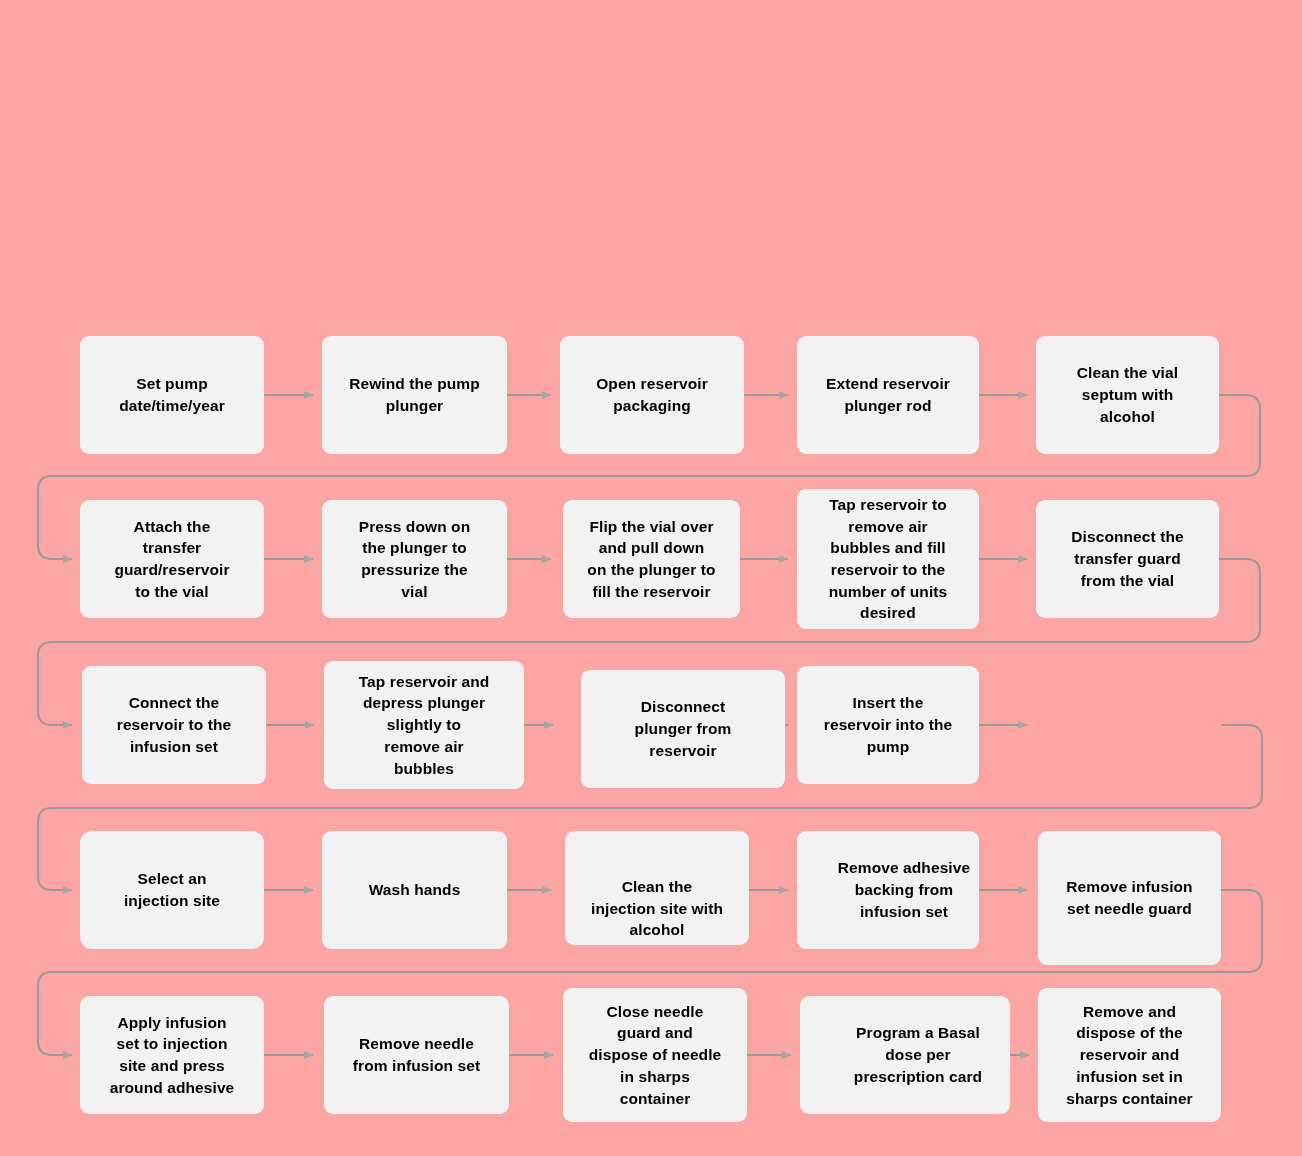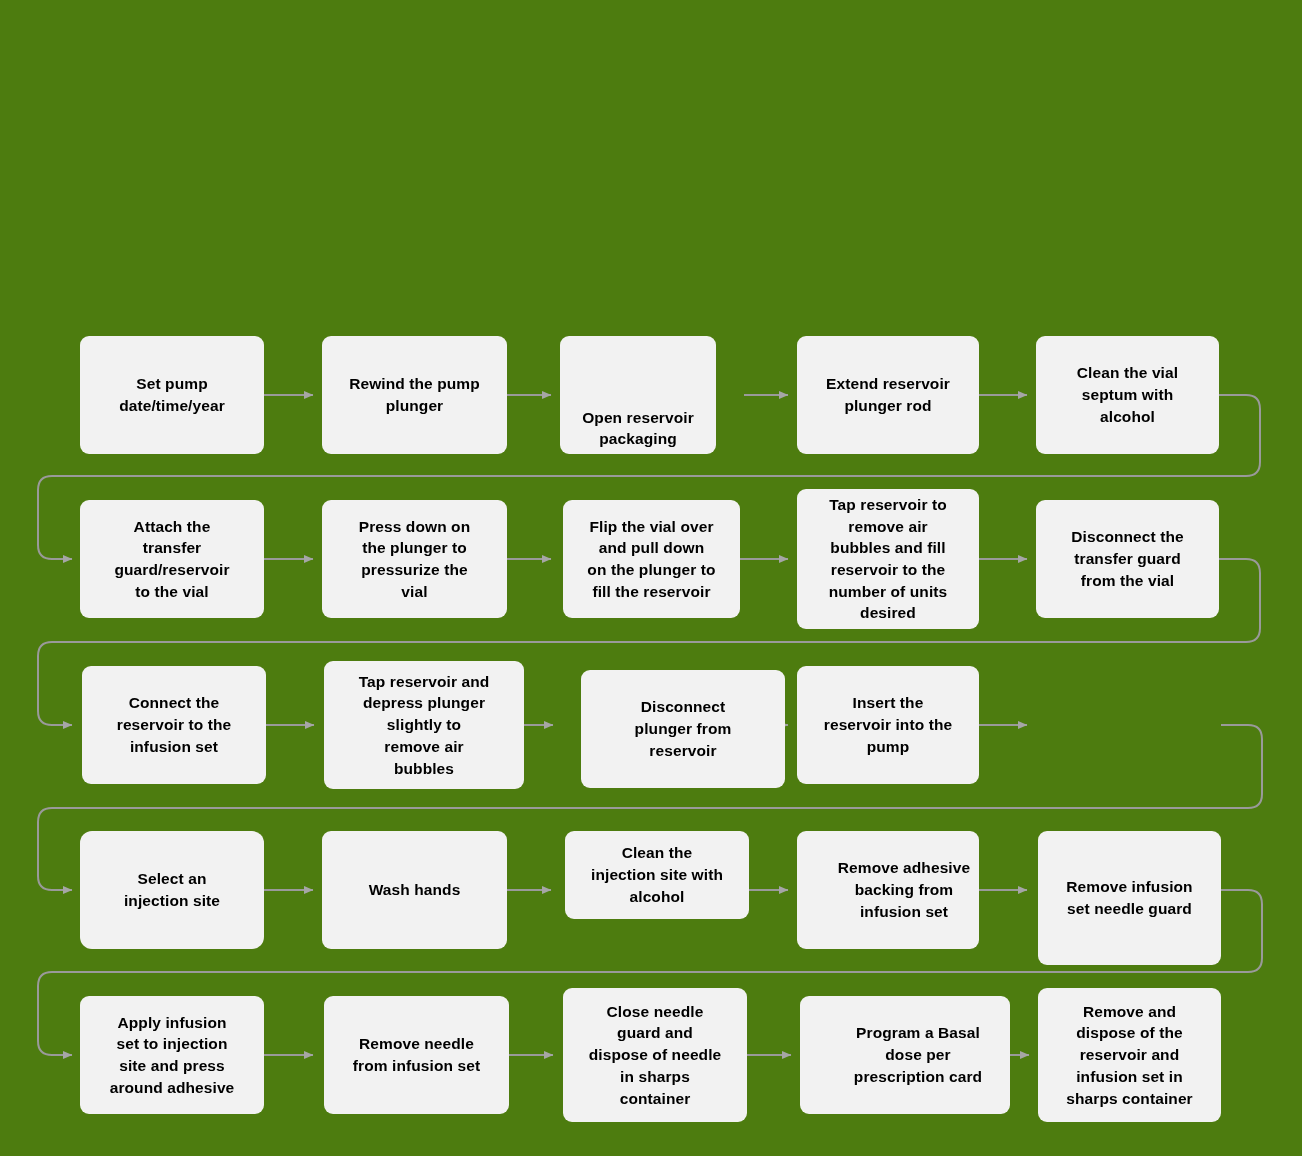--- a/index.html
+++ b/index.html
@@ -11,21 +11,21 @@
   body {
     width: 1302px;
     height: 1156px;
     font-family: "Liberation Sans", sans-serif;
     overflow: hidden;
   }
   #canvas {
     position: relative;
     width: 1302px;
     height: 1156px;
-    background: #4d7c0f;
+    background: #fca5a5;
   }
   #wires {
     position: absolute;
     left: 0;
     top: 0;
     width: 1302px;
     height: 1156px;
     pointer-events: none;
   }
   .node {
@@ -103,21 +103,21 @@
   </svg>
 
   <div class="node" style="left:80px; top:336px; width:184px; height:118px;">
     <span class="node-label">Set pump
 date/time/year</span>
   </div>
   <div class="node" style="left:322px; top:336px; width:185px; height:118px;">
     <span class="node-label">Rewind the pump
 plunger</span>
   </div>
-  <div class="node" style="left:560px; top:336px; width:156px; height:118px;align-items:flex-end;">
+  <div class="node" style="left:560px; top:336px; width:184px; height:118px;">
     <span class="node-label">Open reservoir
 packaging</span>
   </div>
   <div class="node" style="left:797px; top:336px; width:182px; height:118px;">
     <span class="node-label">Extend reservoir
 plunger rod</span>
   </div>
   <div class="node" style="left:1036px; top:336px; width:183px; height:118px;">
     <span class="node-label">Clean the vial
 septum with
@@ -179,21 +179,21 @@
 pump</span>
   </div>
 
   <div class="node" style="left:80px; top:831px; width:184px; height:118px;border-radius:12px;">
     <span class="node-label">Select an
 injection site</span>
   </div>
   <div class="node" style="left:322px; top:831px; width:185px; height:118px;">
     <span class="node-label">Wash hands</span>
   </div>
-  <div class="node" style="left:565px; top:831px; width:184px; height:88px;">
+  <div class="node" style="left:565px; top:831px; width:184px; height:114px;align-items:flex-end;">
     <span class="node-label">Clean the
 injection site with
 alcohol</span>
   </div>
   <div class="node" style="left:797px; top:831px; width:182px; height:118px;padding-left:38px;">
     <span class="node-label">Remove adhesive
 backing from
 infusion set</span>
   </div>
   <div class="node" style="left:1038px; top:831px; width:183px; height:134px;">

